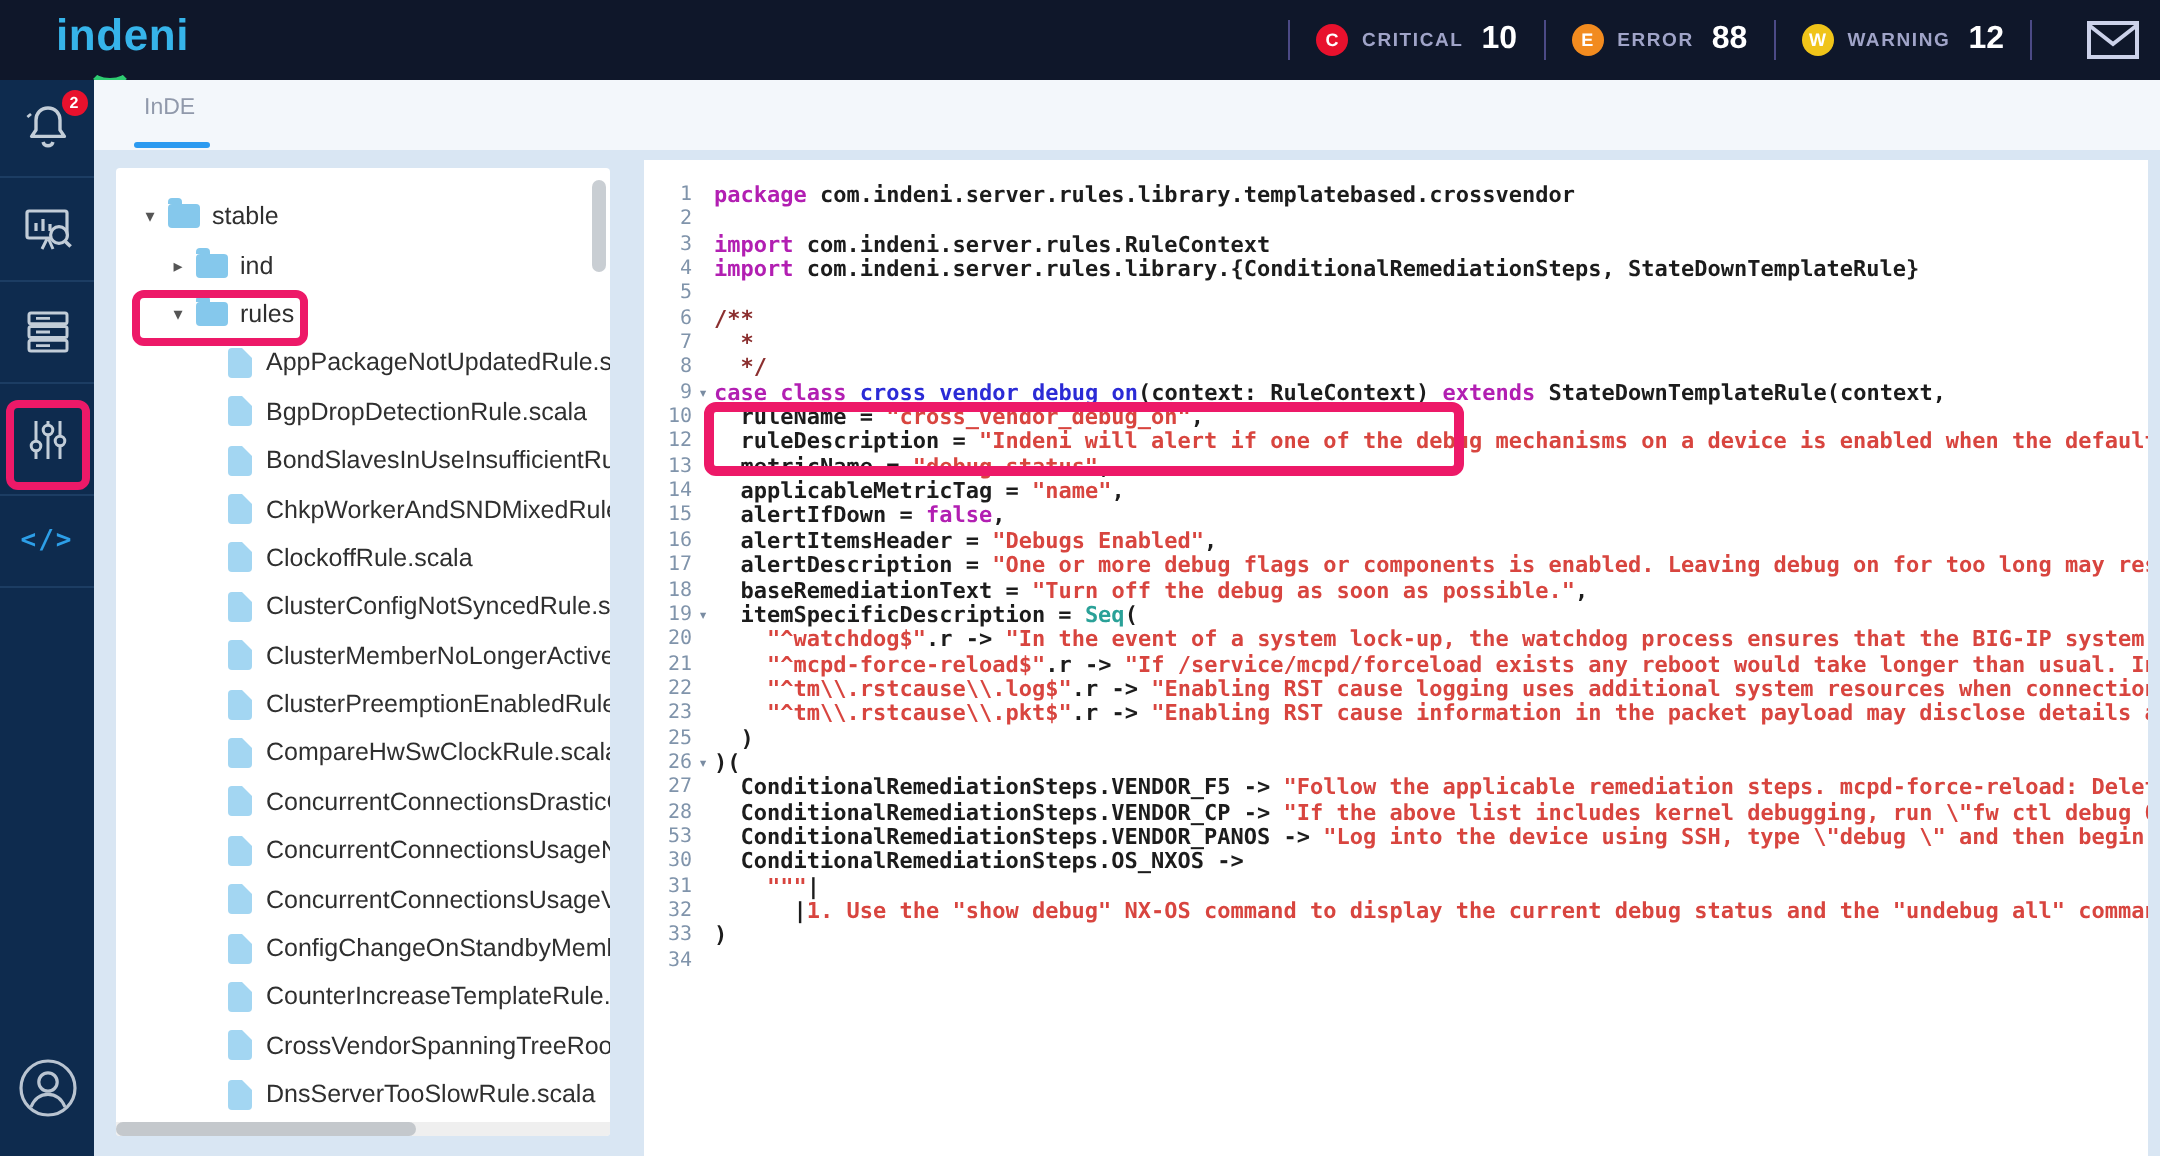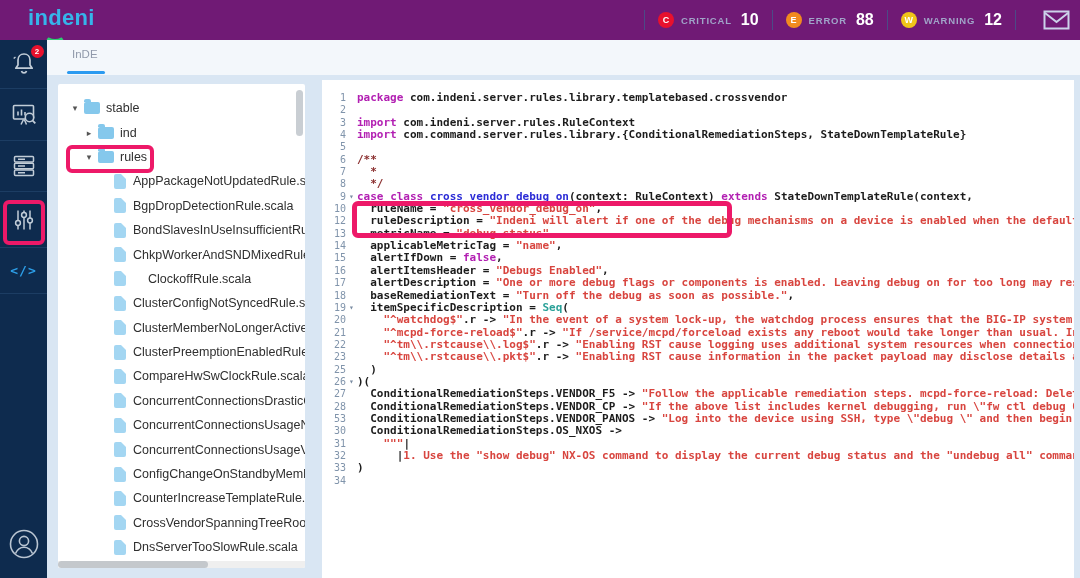--- a/index.html
+++ b/index.html
@@ -1,19 +1,19 @@
 <!DOCTYPE html>
 <html><head>
 <meta charset="utf-8">
 <style>
   html,body{margin:0;padding:0;background:#d9e6f3;font-family:"Liberation Sans",sans-serif;}
   .screen{position:relative;width:1080px;height:578px;overflow:hidden;background:#d9e6f3;}
 
   
-  .topbar{position:absolute;left:0;top:0;width:1080px;height:40px;background:#701a75;}
+  .topbar{position:absolute;left:0;top:0;width:1080px;height:40px;background:#0f172a;}
   .logo{position:absolute;left:28px;top:6px;color:#36b4ea;font-size:22px;font-weight:bold;letter-spacing:.3px;line-height:24px;}
   .logo .smile{position:absolute;left:16px;top:22px;width:16px;height:8px;border:3px solid transparent;border-bottom:3px solid #2ecc71;border-radius:50%;}
   .badges{position:absolute;right:10px;top:0;height:40px;display:flex;align-items:center;}
   .vdiv{width:1px;height:20px;background:#4c4a86;margin:0 13px;}
   .badge{display:flex;align-items:center;gap:7px;}
   .bcirc{width:16px;height:16px;border-radius:50%;display:flex;align-items:center;justify-content:center;color:#fff;font-size:9px;font-weight:bold;}
   .bc-critical{background:#e8112d;}
   .bc-error{background:#f28b1f;}
   .bc-warning{background:#f0c419;}
   .blabel{color:#a0a4c8;font-size:9.5px;font-weight:bold;letter-spacing:.8px;}
@@ -192,21 +192,21 @@
             <span class="tree-label">BgpDropDetectionRule.scala</span>
           </div>
           <div class="tree-row" style="padding-left: 42px;">
             <span class="icon-file"></span>
             <span class="tree-label">BondSlavesInUseInsufficientRule.scala</span>
           </div>
           <div class="tree-row" style="padding-left: 42px;">
             <span class="icon-file"></span>
             <span class="tree-label">ChkpWorkerAndSNDMixedRule.scala</span>
           </div>
-          <div class="tree-row" style="padding-left: 42px; gap: 15px;">
+          <div class="tree-row" style="padding-left: 42px;">
             <span class="icon-file"></span>
             <span class="tree-label">ClockoffRule.scala</span>
           </div>
           <div class="tree-row" style="padding-left: 42px;">
             <span class="icon-file"></span>
             <span class="tree-label">ClusterConfigNotSyncedRule.scala</span>
           </div>
           <div class="tree-row" style="padding-left: 42px;">
             <span class="icon-file"></span>
             <span class="tree-label">ClusterMemberNoLongerActiveRule.scala</span>
@@ -252,21 +252,21 @@
       <div class="hscroll">
         <div class="hthumb"></div>
       </div>
     </section>
 
     <section class="code-panel">
       <div id="code-lines">
           <div class="code-line"><span class="ln">1</span><span class="fold"></span><span class="ct"><span class="tk-k">package</span><span class="tk-p"> com.indeni.server.rules.library.templatebased.crossvendor</span></span></div>
           <div class="code-line"><span class="ln">2</span><span class="fold"></span><span class="ct"></span></div>
           <div class="code-line"><span class="ln">3</span><span class="fold"></span><span class="ct"><span class="tk-k">import</span><span class="tk-p"> com.indeni.server.rules.RuleContext</span></span></div>
-          <div class="code-line"><span class="ln">4</span><span class="fold"></span><span class="ct"><span class="tk-k">import</span><span class="tk-p"> com.command.server.rules.library.{ConditionalRemediationSteps, StateDownTemplateRule}</span></span></div>
+          <div class="code-line"><span class="ln">4</span><span class="fold"></span><span class="ct"><span class="tk-k">import</span><span class="tk-p"> com.indeni.server.rules.library.{ConditionalRemediationSteps, StateDownTemplateRule}</span></span></div>
           <div class="code-line"><span class="ln">5</span><span class="fold"></span><span class="ct"></span></div>
           <div class="code-line"><span class="ln">6</span><span class="fold"></span><span class="ct"><span class="tk-c">/**</span></span></div>
           <div class="code-line"><span class="ln">7</span><span class="fold"></span><span class="ct"><span class="tk-c">  *</span></span></div>
           <div class="code-line"><span class="ln">8</span><span class="fold"></span><span class="ct"><span class="tk-c">  */</span></span></div>
           <div class="code-line"><span class="ln">9</span><span class="fold">▾</span><span class="ct"><span class="tk-k">case</span><span class="tk-p"> </span><span class="tk-k">class</span><span class="tk-p"> </span><span class="tk-t">cross_vendor_debug_on</span><span class="tk-p">(context: RuleContext) </span><span class="tk-k">extends</span><span class="tk-p"> StateDownTemplateRule(context,</span></span></div>
           <div class="code-line"><span class="ln">10</span><span class="fold"></span><span class="ct"><span class="tk-p">  ruleName = </span><span class="tk-s">"cross_vendor_debug_on"</span><span class="tk-p">,</span></span></div>
           <div class="code-line"><span class="ln">12</span><span class="fold"></span><span class="ct"><span class="tk-p">  ruleDescription = </span><span class="tk-s">"Indeni will alert if one of the debug mechanisms on a device is enabled when the default is</span></span></div>
           <div class="code-line"><span class="ln">13</span><span class="fold"></span><span class="ct"><span class="tk-p">  metricName = </span><span class="tk-s">"debug-status"</span><span class="tk-p">,</span></span></div>
           <div class="code-line"><span class="ln">14</span><span class="fold"></span><span class="ct"><span class="tk-p">  applicableMetricTag = </span><span class="tk-s">"name"</span><span class="tk-p">,</span></span></div>
           <div class="code-line"><span class="ln">15</span><span class="fold"></span><span class="ct"><span class="tk-p">  alertIfDown = </span><span class="tk-k">false</span><span class="tk-p">,</span></span></div>

